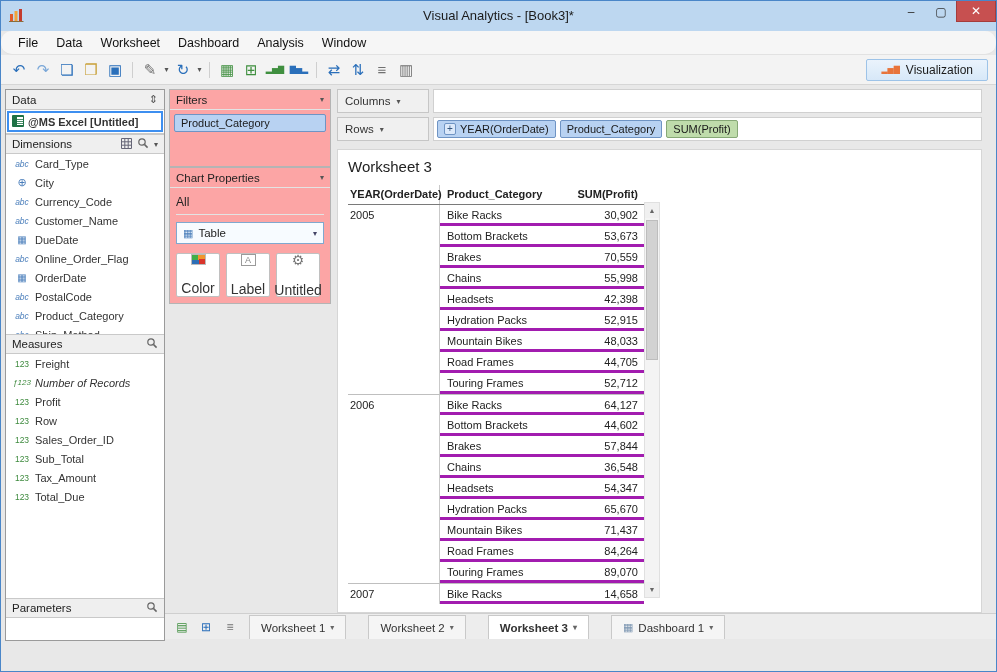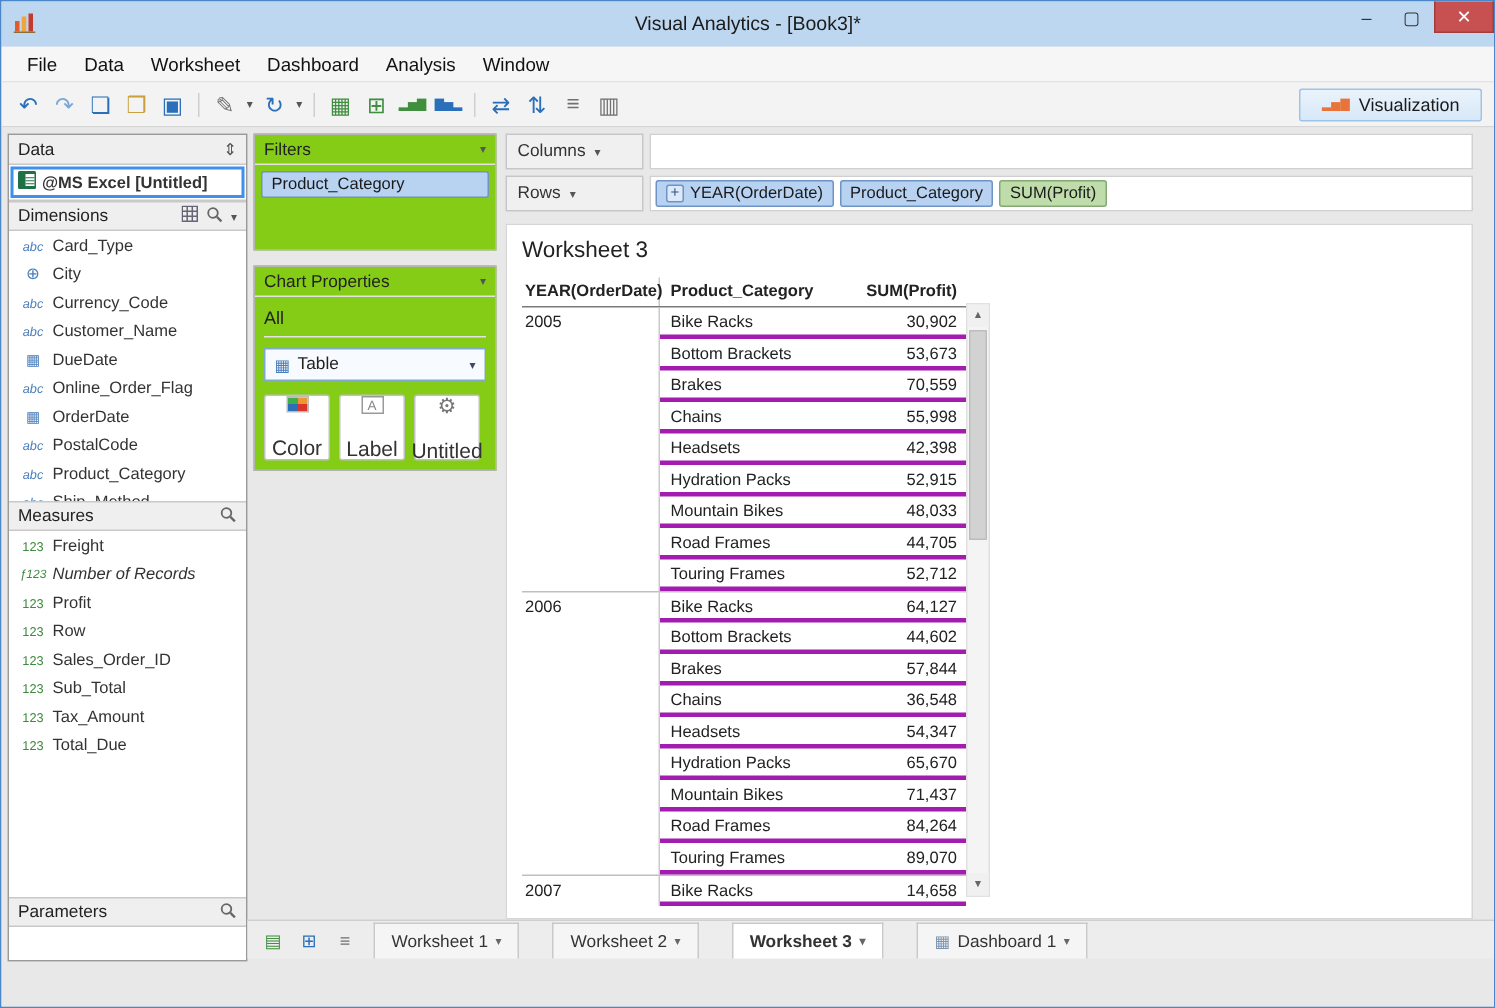--- a/index.html
+++ b/index.html
@@ -10,21 +10,21 @@
 
   
   .titlebar { height:30px; background:#bdd7f0; display:flex; align-items:flex-start; position:relative; flex:0 0 auto; }
   .app-icon { margin:7px 0 0 8px; display:inline-flex; }
   .title-text { position:absolute; left:0; right:0; top:7px; text-align:center; font-size:13px; color:#1b1b1b; }
   .win-controls { margin-left:auto; display:flex; z-index:2; }
   .wc { width:30px; height:21px; border:none; background:transparent; font-size:12px; color:#333; font-family:inherit; display:flex; align-items:center; justify-content:center; }
   .wc.close { width:40px; background:#c75050; color:#fff; border:1px solid #a53c3c; border-top:none; }
 
   
-  .menubar { height:24px; background:#f6f6f6; border-bottom:1px solid #e2e2e2; display:flex; align-items:center; padding-left:8px; flex:0 0 auto; }
+  .menubar { height:24px; background:#f6f6f6; border-bottom:1px solid #e2e2e2; display:flex; align-items:center; padding-left:8px; flex:0 0 auto;border-radius:11px; }
   .menu-item { padding:3px 9px; font-size:12.5px; color:#111; }
 
   
   .toolbar { height:30px; background:#f3f3f3; border-bottom:1px solid #d6d6d6; display:flex; align-items:center; padding:0 8px 0 6px; flex:0 0 auto; }
   .tb-items { display:flex; align-items:center; }
   .tb-item { width:24px; height:24px; display:flex; align-items:center; justify-content:center; font-size:15px; border-radius:2px; }
   .tb-item.small { font-size:8px; letter-spacing:0; }
   .tb-item.caret { width:9px; font-size:8px; color:#555; }
   .tb-item.sep { width:1px; height:16px; background:#cfcfcf; margin:0 5px; border-radius:0; }
   .c-blue { color:#2a6fba; } .c-lblue { color:#7aa7d8; } .c-green { color:#3f8f3f; }
@@ -52,21 +52,21 @@
   .f-icon.abc-icon::before { content:"abc"; font-style:italic; font-size:8.5px; color:#4a7ebb; }
   .f-icon.globe-icon::before { content:"⊕"; font-size:11px; color:#4a7ebb; }
   .f-icon.calendar-icon::before { content:"▦"; font-size:10px; color:#4a7ebb; }
   .f-icon.number-icon::before { content:"123"; font-size:8.5px; color:#3e8a3e; }
   .f-icon.calc-number-icon::before { content:"ƒ123"; font-style:italic; font-size:8px; color:#3e8a3e; }
   .f-label.italic { font-style:italic; }
   .parameters-box { height:22px; background:#fff; flex:0 0 auto; }
 
   
   .middle-col { position:absolute; left:168px; top:4px; width:162px; }
-  .card { border:1px solid #b4b4b4; background:#84cc16; margin-bottom:10px; }
+  .card { border:1px solid #b4b4b4; background:#fca5a5; margin-bottom:0; }
   .card-header { height:20px; display:flex; align-items:center; padding:0 6px; font-size:11.5px; color:#222; border-bottom:1px solid #e3e3e3; }
   .card-header .hdr-caret { margin-left:auto; }
   .filters-body { padding:4px; height:56px; }
   .pill { display:flex; align-items:center; height:18px; background:#b8d2f2; border:1px solid #6f94c4; border-radius:2px; font-size:11px; color:#1a1a1a; padding:0 6px; white-space:nowrap; }
   .pill.green { background:#bfdcab; border-color:#86a876; }
   .plus-box { width:12px; height:12px; border:1px solid #6f94c4; background:#dcE9fa; background:#dce9fa; display:flex; align-items:center; justify-content:center; font-size:10px; line-height:10px; margin-right:4px; border-radius:2px; color:#33567e; }
   .plus-box:empty { display:none; }
   .props-body { padding:6px; }
   .scope { font-weight:normal; font-size:12px; padding:1px 0 5px; border-bottom:1px solid #e3e3e3; margin-bottom:7px; }
   .chart-select { display:flex; align-items:center; gap:5px; border:1px solid #7fa8cf; background:#f7fbff; height:22px; padding:0 6px; font-size:11.5px; }

